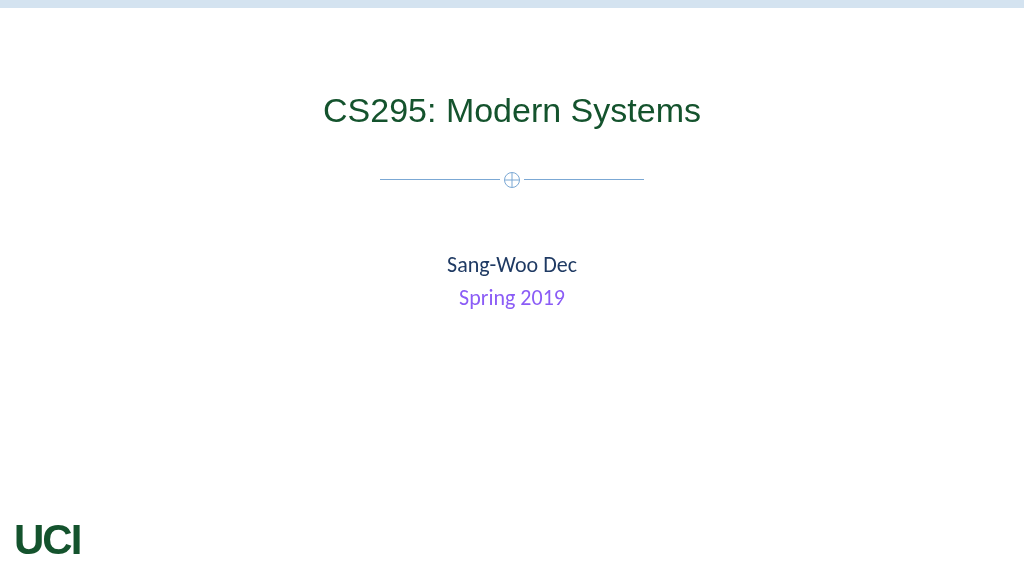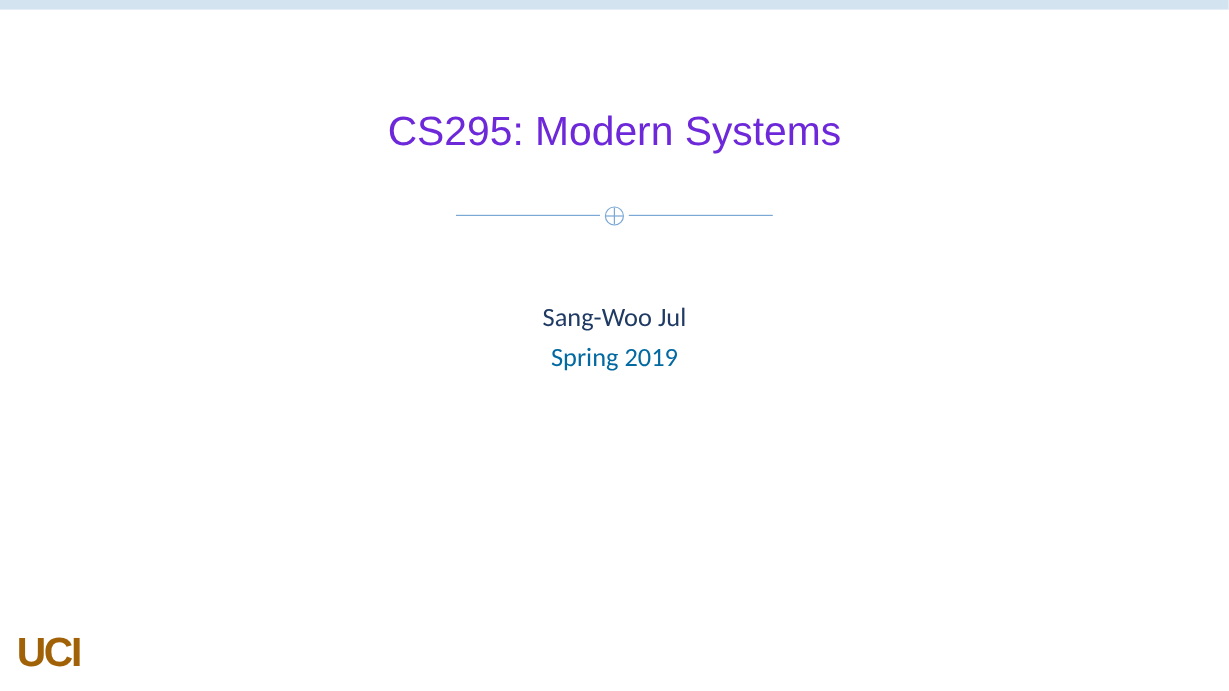--- a/index.html
+++ b/index.html
@@ -17,21 +17,21 @@
       background: #d4e3f0;
     }
     .title-block {
       text-align: center;
       margin-top: 80px;
       padding: 0 60px;
     }
     .title-line {
       font-size: 34px;
       font-weight: 400;
-      color: #6d28d9;
+      color: #14532d;
       line-height: 1.35;
     }
     .divider-container {
       display: flex;
       align-items: center;
       justify-content: center;
       margin-top: 38px;
       gap: 0;
     }
     .divider-line {
@@ -72,48 +72,48 @@
       margin-top: 60px;
     }
     .author-name {
       font-size: 22px;
       color: #1f3a63;
       font-family: Calibri, Arial, sans-serif;
       line-height: 1.5;
     }
     .semester {
       font-size: 22px;
-      color: #0369a1;
+      color: #8b5cf6;
       font-family: Calibri, Arial, sans-serif;
       line-height: 1.5;
     }
     .logo {
       position: absolute;
       bottom: 12px;
       left: 14px;
       font-family: Arial, Helvetica, sans-serif;
-      font-size: 34px;
+      font-size: 42px;
       font-weight: 900;
-      color: #a16207;
+      color: #14532d;
       letter-spacing: -2px;
     }
   </style>
 </head>
 <body>
 
 <div class="top-bar"></div>
 
 <div class="title-block">
   <div class="title-line">CS295: Modern Systems</div>
 </div>
 
 <div class="divider-container">
   <div class="divider-line"></div>
   <div class="divider-circle"></div>
   <div class="divider-line"></div>
 </div>
 
 <div class="author-block">
-  <div class="author-name">Sang-Woo Jul</div>
+  <div class="author-name">Sang-Woo Dec</div>
   <div class="semester">Spring 2019</div>
 </div>
 
 <div class="logo">UCI</div>
 
 </body></html>

